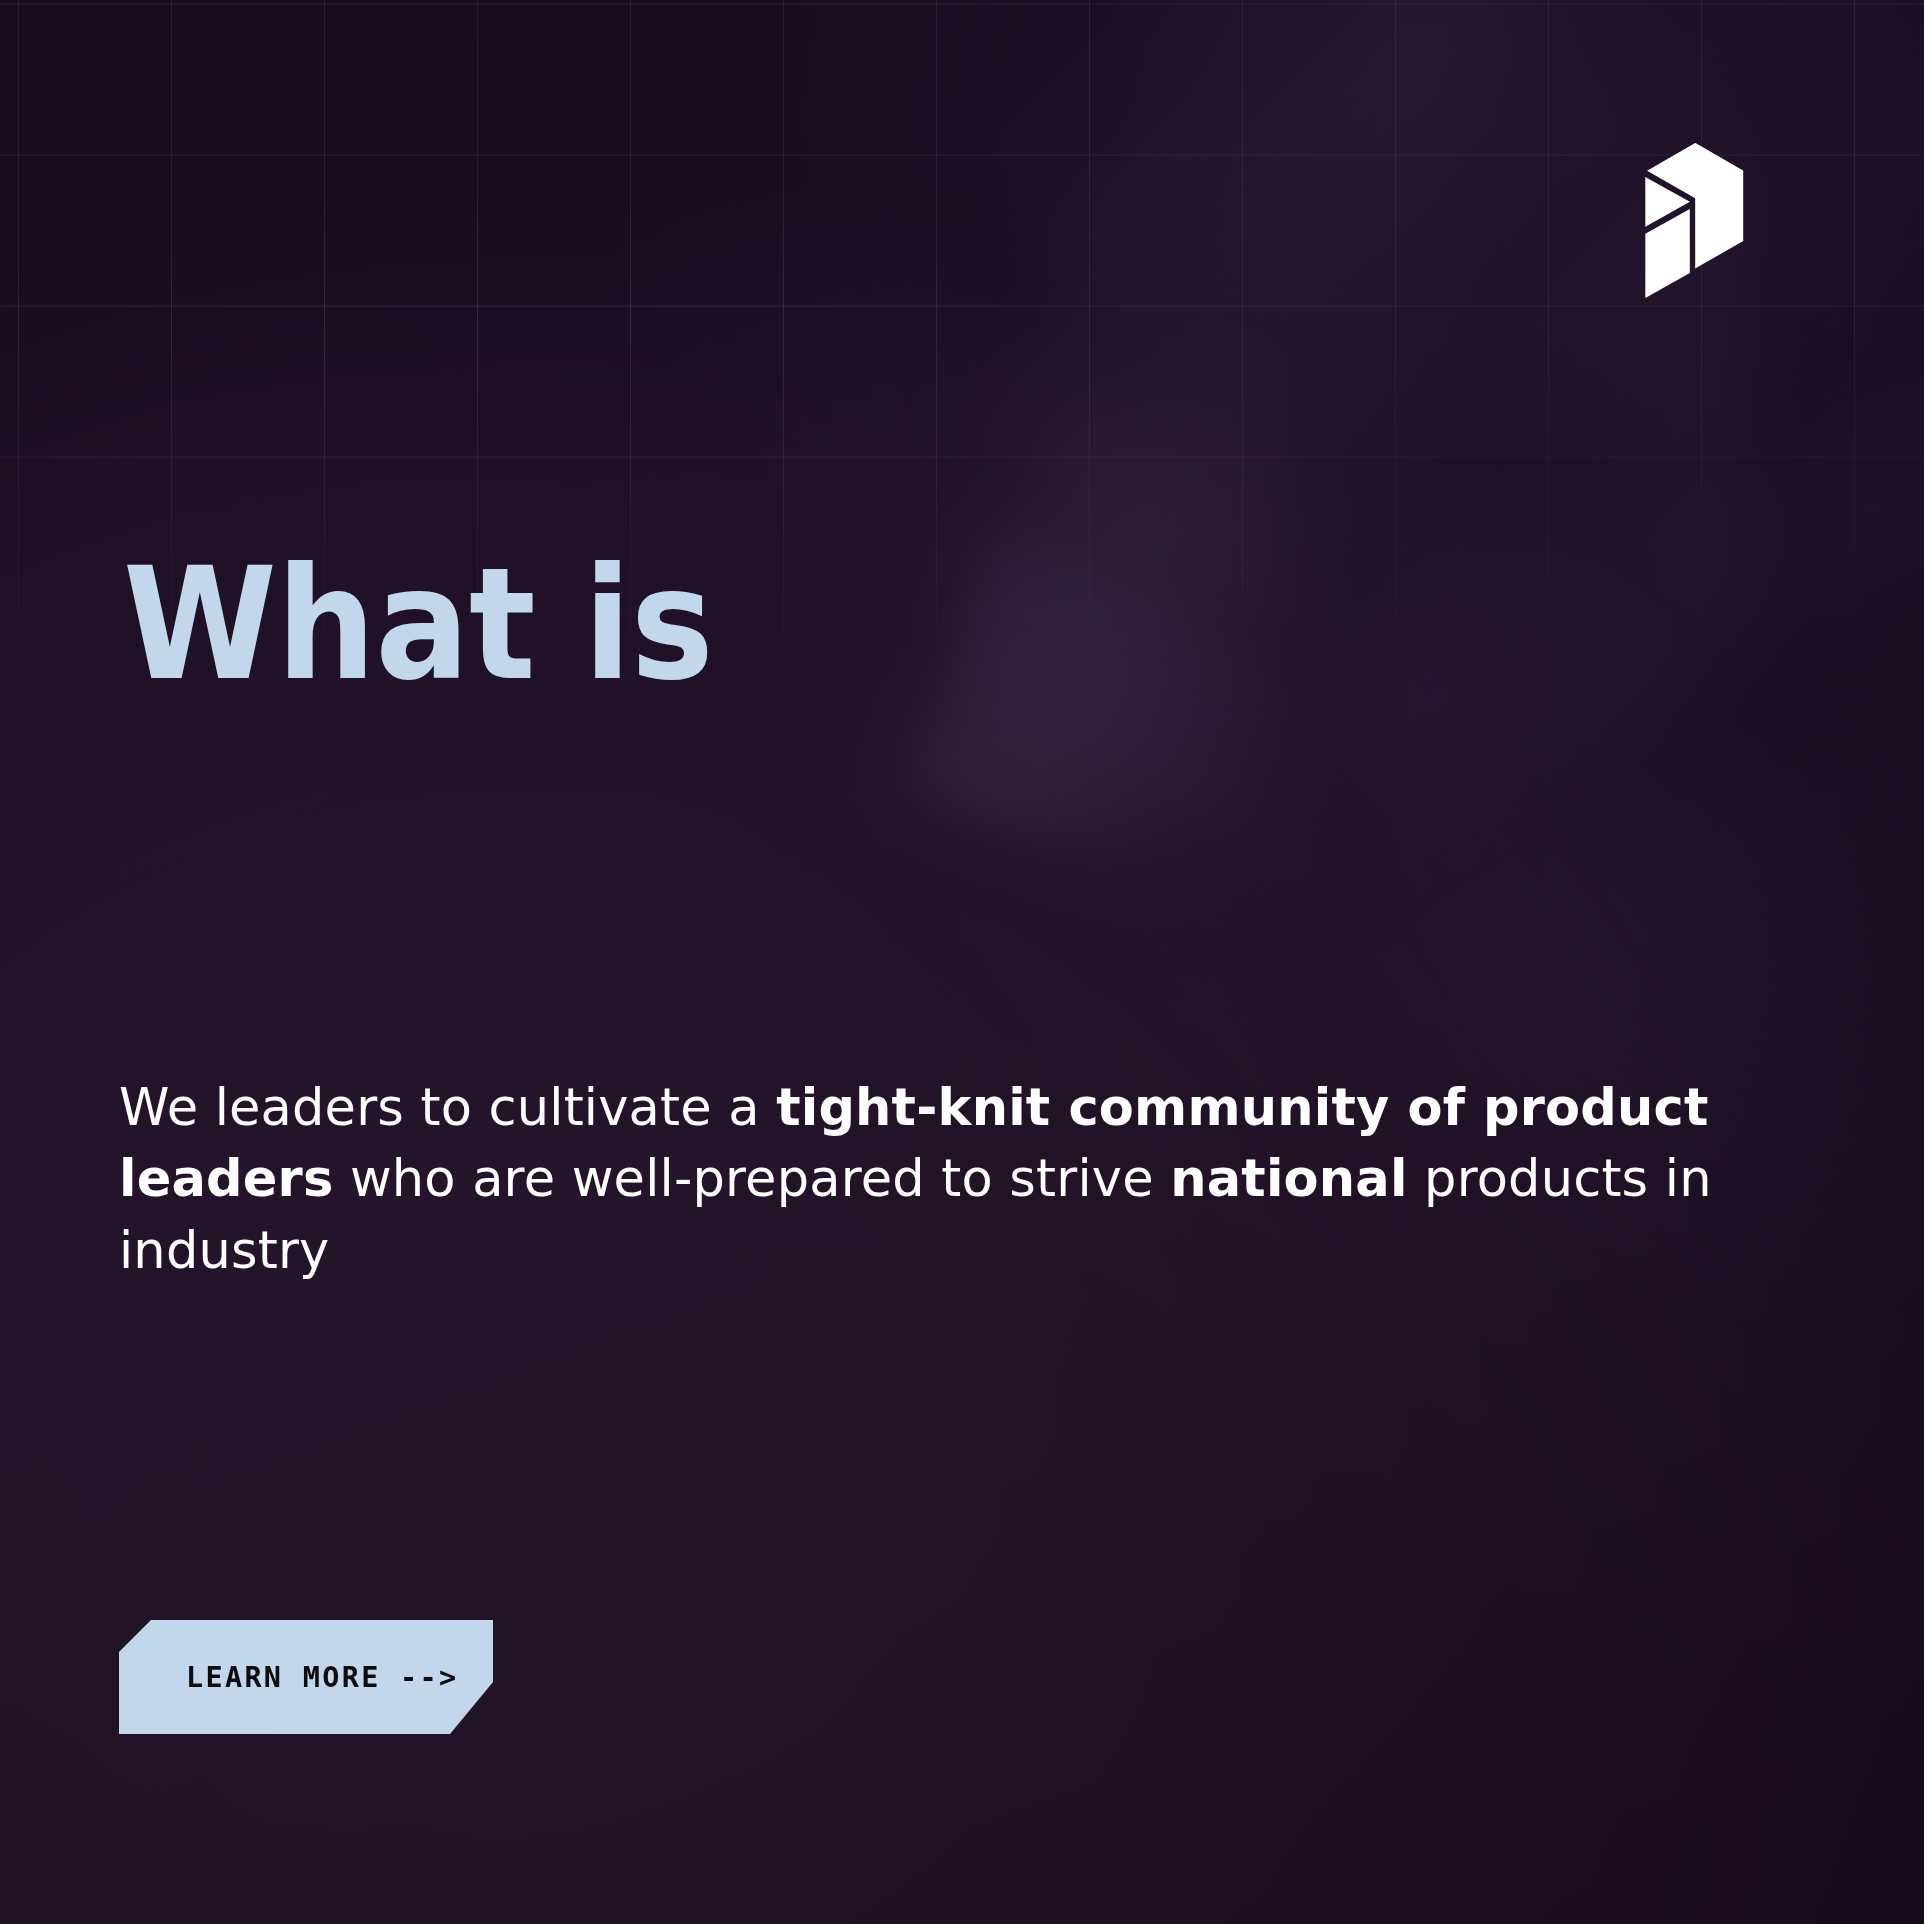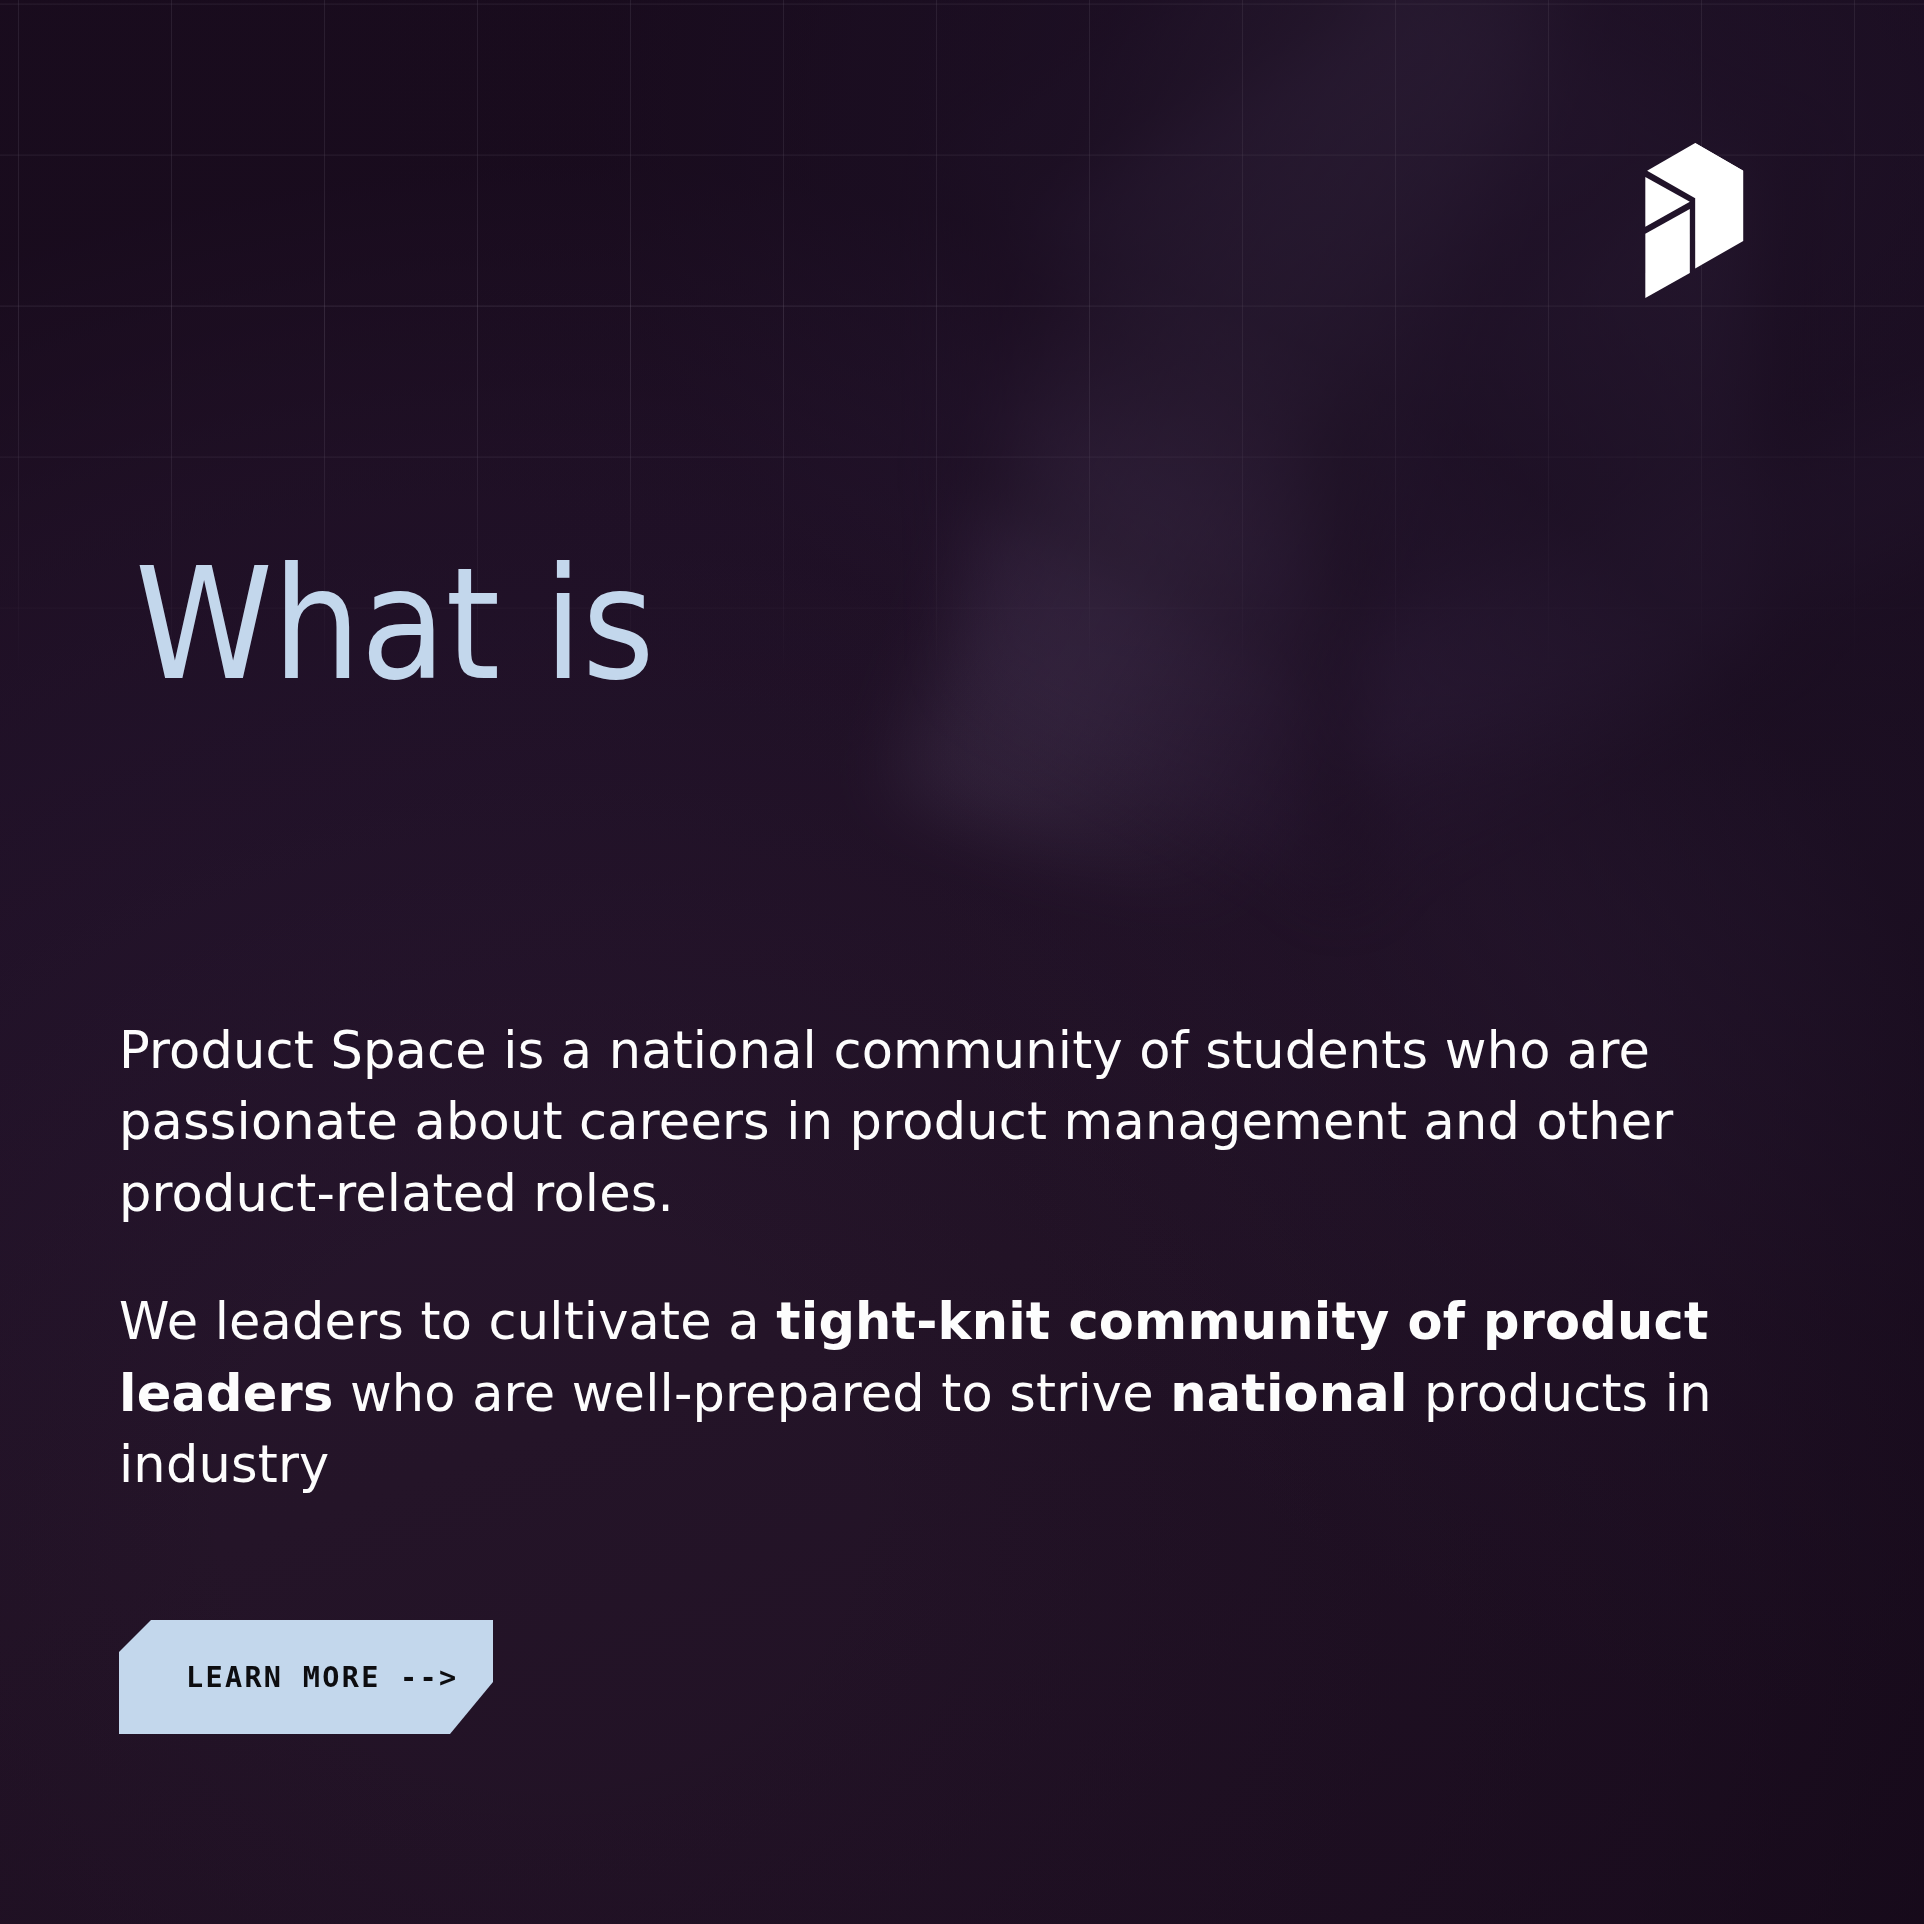--- a/index.html
+++ b/index.html
@@ -91,24 +91,24 @@
     position: absolute;
     left: 119px;
     top: 0;
     width: 1675px;
     height: 1925px;
   }
 
   .headline {
     position: absolute;
     top: 549px;
-    left: 16px;
+    left: 4px;
     margin: 0;
     font-family: "DejaVu Sans", sans-serif;
-    font-weight: 400;
+    font-weight: 700;
     font-size: 155px;
     line-height: 0.98;
     letter-spacing: -0.4px;
     font-stretch: condensed;
     white-space: pre;
   }
   .headline .line1 { color: #c3d7ec; display: block; }
   .headline .line2 { color: #ffffff; display: block; }
 
   .body-copy {
@@ -205,21 +205,20 @@
 
       <polygon points="6,104 56,76 56,148 6,176" fill="#ffffff"></polygon>
     </svg>
   </div>
 
   <div class="content">
 
     <h1 class="headline"><span class="line1">What is</span></h1>
 
     <div class="body-copy">
-      <p>Product Space is a national community of students who are passionate about careers in product management and other product-related roles.</p>
       <div class="spacer"></div>
       <p><span> We leaders to cultivate a </span><b>tight-knit community of product leaders</b><span> who are well-prepared to strive </span><b>national</b><span> products in industry</span></p>
     </div>
 
     <button class="cta">
       <span class="cta-label">LEARN MORE --&gt;</span>
     </button>
 
   </div>
 </div>

